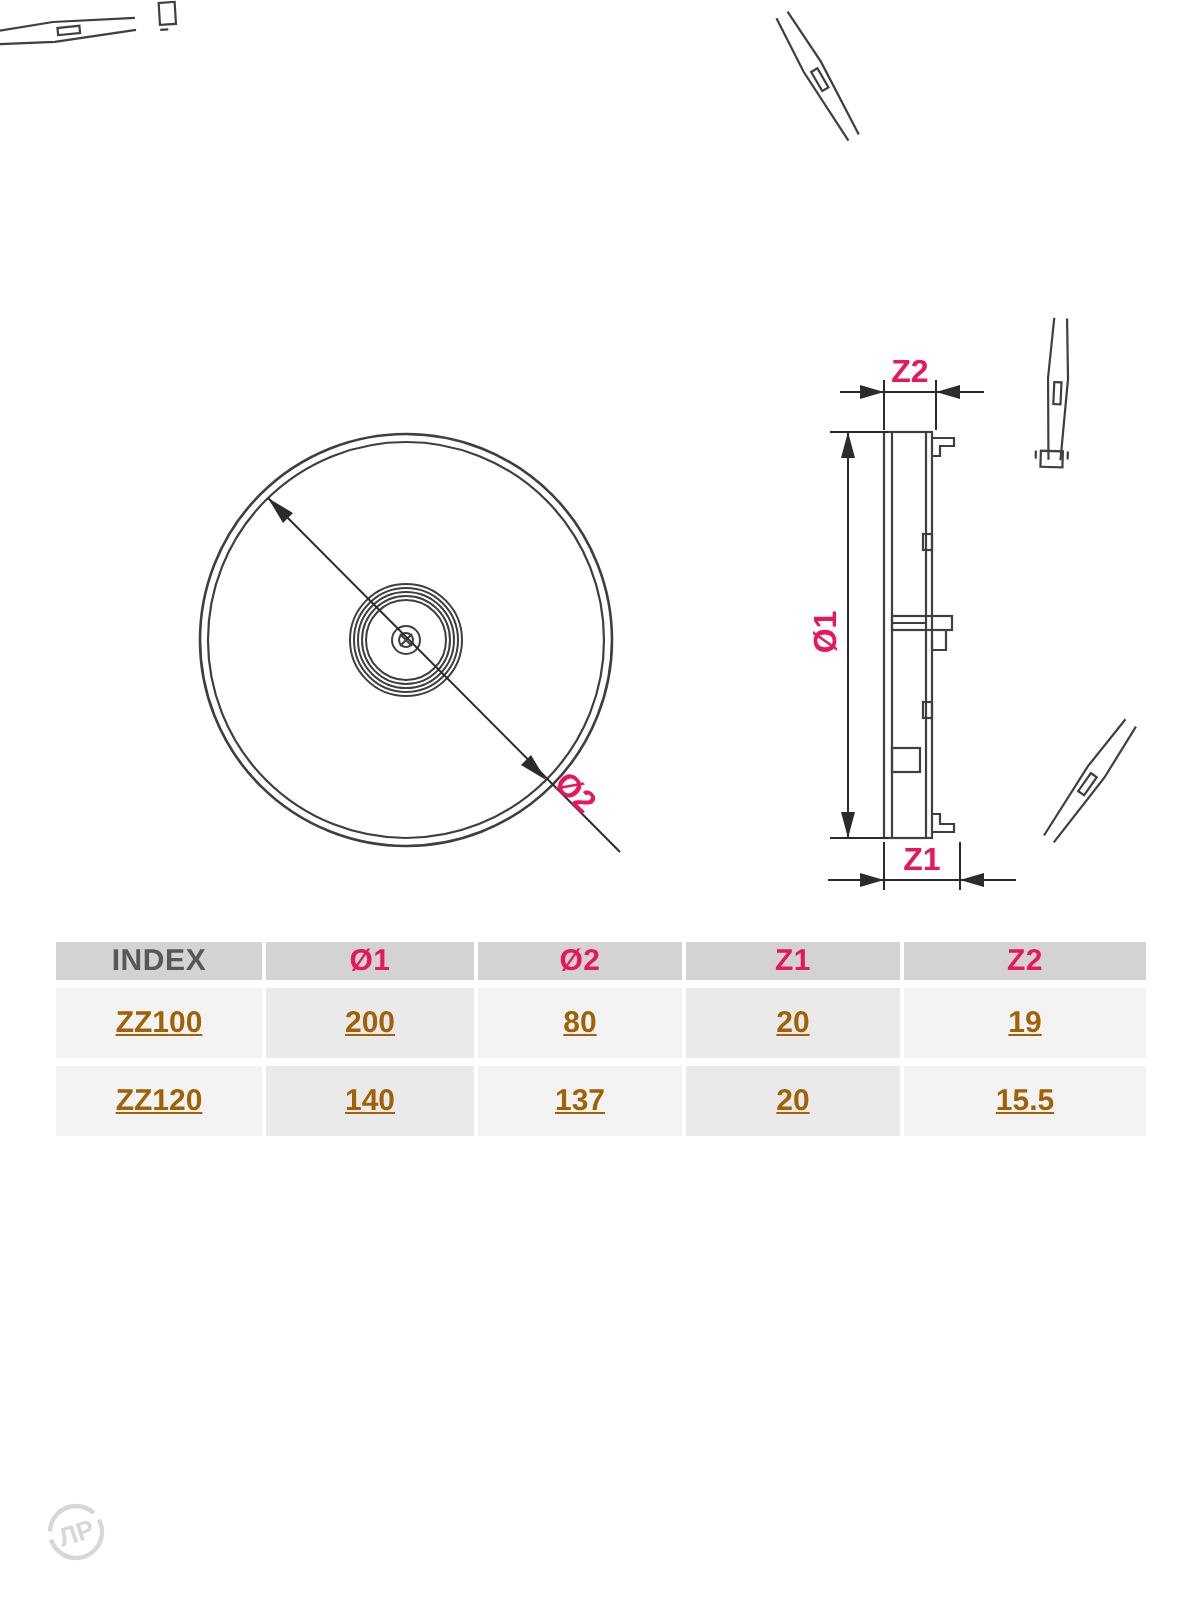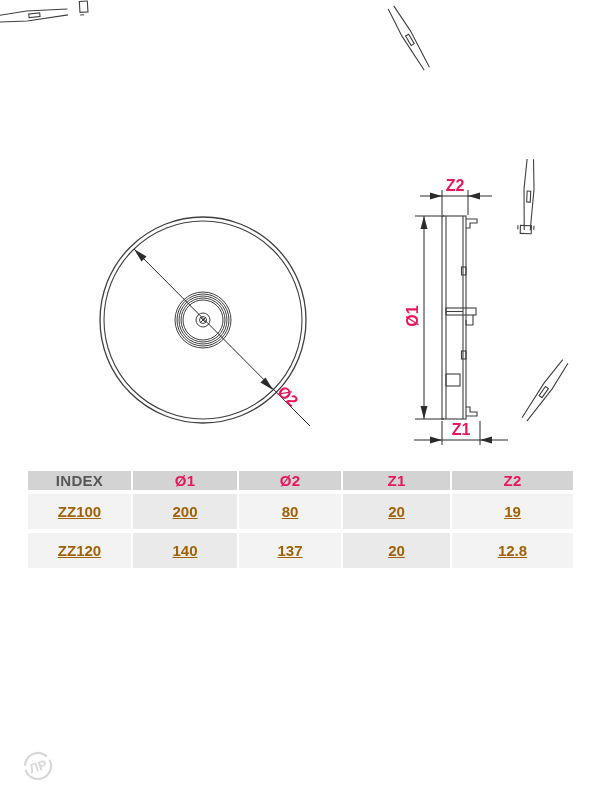--- a/index.html
+++ b/index.html
@@ -163,21 +163,21 @@
       <td>200</td>
       <td>80</td>
       <td>20</td>
       <td>19</td>
     </tr>
     <tr>
       <td>ZZ120</td>
       <td>140</td>
       <td>137</td>
       <td>20</td>
-      <td>12.8</td>
+      <td>15.5</td>
     </tr>
   </tbody>
 </table>
 
 <div id="logo">
   <svg width="32" height="32" viewBox="0 0 32 32">
     <circle cx="16" cy="16" r="13" fill="none" stroke="#d7d7d7" stroke-width="2.2" stroke-dasharray="30 4 30 4" transform="rotate(30 16 16)"></circle>
     <text x="16" y="21" text-anchor="middle" fill="#d7d7d7" font-family="Liberation Sans, sans-serif" font-size="13" font-weight="bold" transform="rotate(-18 16 16)">ЛР</text>
   </svg>
 </div>

